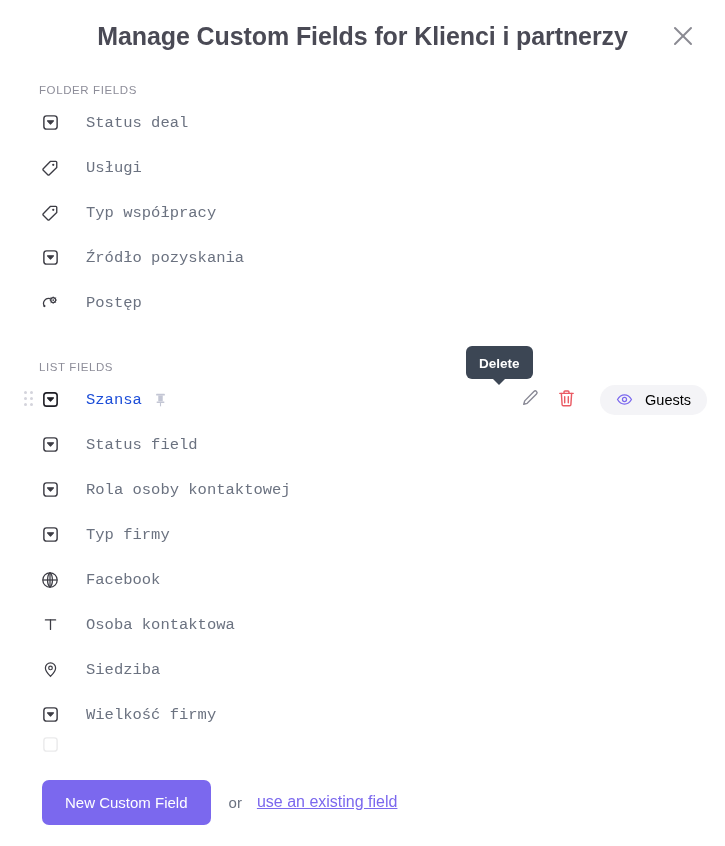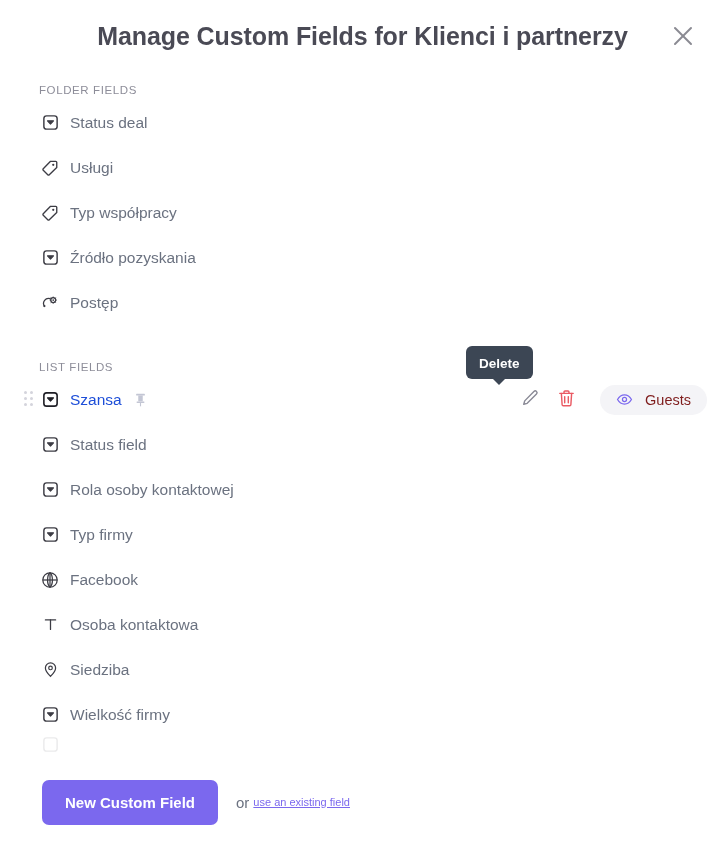--- a/index.html
+++ b/index.html
@@ -81,22 +81,23 @@
     min-width: 22px;
     height: 22px;
     display: flex;
     align-items: center;
     justify-content: center;
     color: #3c3c44;
   }
   .field-row .field-label {
     font-size: 15.5px;
     color: #6b7280;
-    margin-left: 9px;
+    margin-left: 25px;
     white-space: nowrap;
+    font-family: Liberation Mono, monospace;
   }
 
   
   .field-row.active .field-label {
     color: #1d4ed8;
   }
   .field-row.active .icon-wrap { color: #1f1f26; }
 
   .drag-handle {
     position: absolute;
@@ -152,21 +153,21 @@
 
   .pill {
     display: inline-flex;
     align-items: center;
     gap: 12px;
     height: 30px;
     padding: 0 16px;
     border-radius: 16px;
     background: #f4f4f7;
     font-size: 14.5px;
-    color: #7f1d1d;
+    color: #000000;
     cursor: pointer;
     white-space: nowrap;
     border: none;
   }
   .pill.guests { margin-left: 19px; }
   .pill.required { margin-left: 11px; }
   .pill .eye { color: #7b68ee; display: inline-flex; }
 
   
   .tooltip {
@@ -214,39 +215,39 @@
     height: 88px;
     background: #ffffff;
     display: flex;
     align-items: center;
     padding-left: 42px;
   }
   .new-field-btn {
     background: #7b68ee;
     color: #ffffff;
     font-size: 15px;
-    font-weight: bold;
+    font-weight: normal;
     border: none;
     border-radius: 7px;
     height: 45px;
     padding: 0 23px;
     cursor: pointer;
     font-family: "Liberation Sans", sans-serif;
   }
   .or-text {
     margin-left: 18px;
     font-size: 15px;
     color: #6b7280;
   }
   .existing-link {
     color: #7b68ee;
     text-decoration: underline;
-    font-size: 11px;
+    font-size: 16px;
     cursor: pointer;
-    margin-left: 4px;
+    margin-left: 15px;
   }
 </style>
 </head>
 <body>
 
 <div class="modal-header">
   <div class="modal-title">Manage Custom Fields for Klienci i partnerzy</div>
   <div class="close-btn">
     <span>
       <svg width="26" height="26" viewBox="0 0 26 26" fill="none" stroke="#8a8a92" stroke-width="2" stroke-linecap="round">

